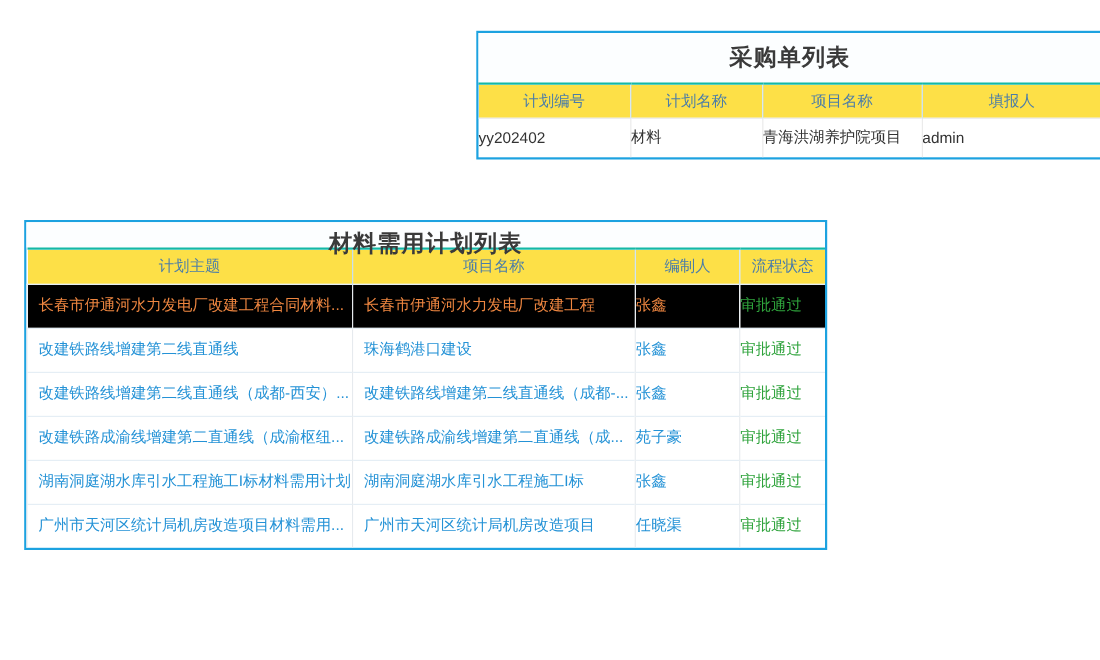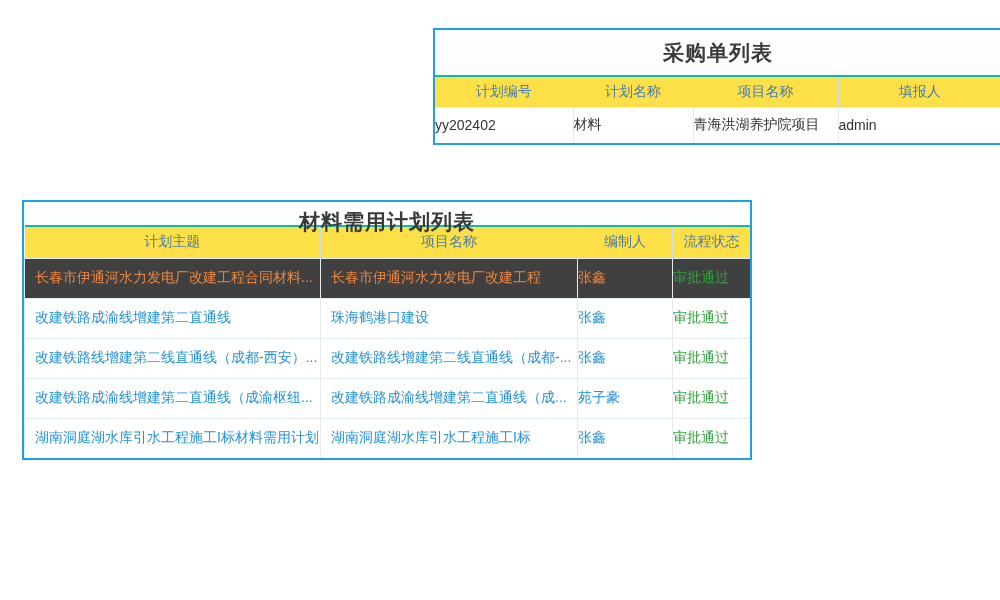--- a/index.html
+++ b/index.html
@@ -30,21 +30,21 @@
 
   
   #material-panel { left:22px; top:200px; width:730px; }
   #material-panel .panel-title { height:23px; line-height:39px; }
   #material-panel th { height:32px; }
   #material-panel td { height:40px; border-top:1px solid #e3edf4;
                        border-left:1px solid #e6eaee; }
   #material-panel td.link { text-align:left; padding:0 8px 0 10px; color:#2492d6; }
   #material-panel td.compiler { color:#2492d6; }
   #material-panel td.status { color:#2fa33c; }
-  #material-panel tr.selected td { background:#404040; }
+  #material-panel tr.selected td { background:#000000; }
   #material-panel tr.selected td.link,
   #material-panel tr.selected td.compiler { color:#ee8640; }
 </style>
 </head>
 <body>
 
 <div class="panel" id="purchase-panel">
   <div class="panel-title">采购单列表</div>
   <table>
     <colgroup>
@@ -90,21 +90,21 @@
       </tr>
     </thead>
     <tbody>
       <tr class="selected">
         <td class="link">长春市伊通河水力发电厂改建工程合同材料...</td>
         <td class="link">长春市伊通河水力发电厂改建工程</td>
         <td class="compiler">张鑫</td>
         <td class="status">审批通过</td>
       </tr>
       <tr>
-        <td class="link">改建铁路成渝线增建第二直通线</td>
+        <td class="link">改建铁路线增建第二线直通线</td>
         <td class="link">珠海鹤港口建设</td>
         <td class="compiler">张鑫</td>
         <td class="status">审批通过</td>
       </tr>
       <tr>
         <td class="link">改建铁路线增建第二线直通线（成都-西安）...</td>
         <td class="link">改建铁路线增建第二线直通线（成都-...</td>
         <td class="compiler">张鑫</td>
         <td class="status">审批通过</td>
       </tr>
@@ -113,15 +113,21 @@
         <td class="link">改建铁路成渝线增建第二直通线（成...</td>
         <td class="compiler">苑子豪</td>
         <td class="status">审批通过</td>
       </tr>
       <tr>
         <td class="link">湖南洞庭湖水库引水工程施工I标材料需用计划</td>
         <td class="link">湖南洞庭湖水库引水工程施工I标</td>
         <td class="compiler">张鑫</td>
         <td class="status">审批通过</td>
       </tr>
+      <tr>
+        <td class="link">广州市天河区统计局机房改造项目材料需用...</td>
+        <td class="link">广州市天河区统计局机房改造项目</td>
+        <td class="compiler">任晓渠</td>
+        <td class="status">审批通过</td>
+      </tr>
     </tbody>
   </table>
 </div>
 
 </body></html>

